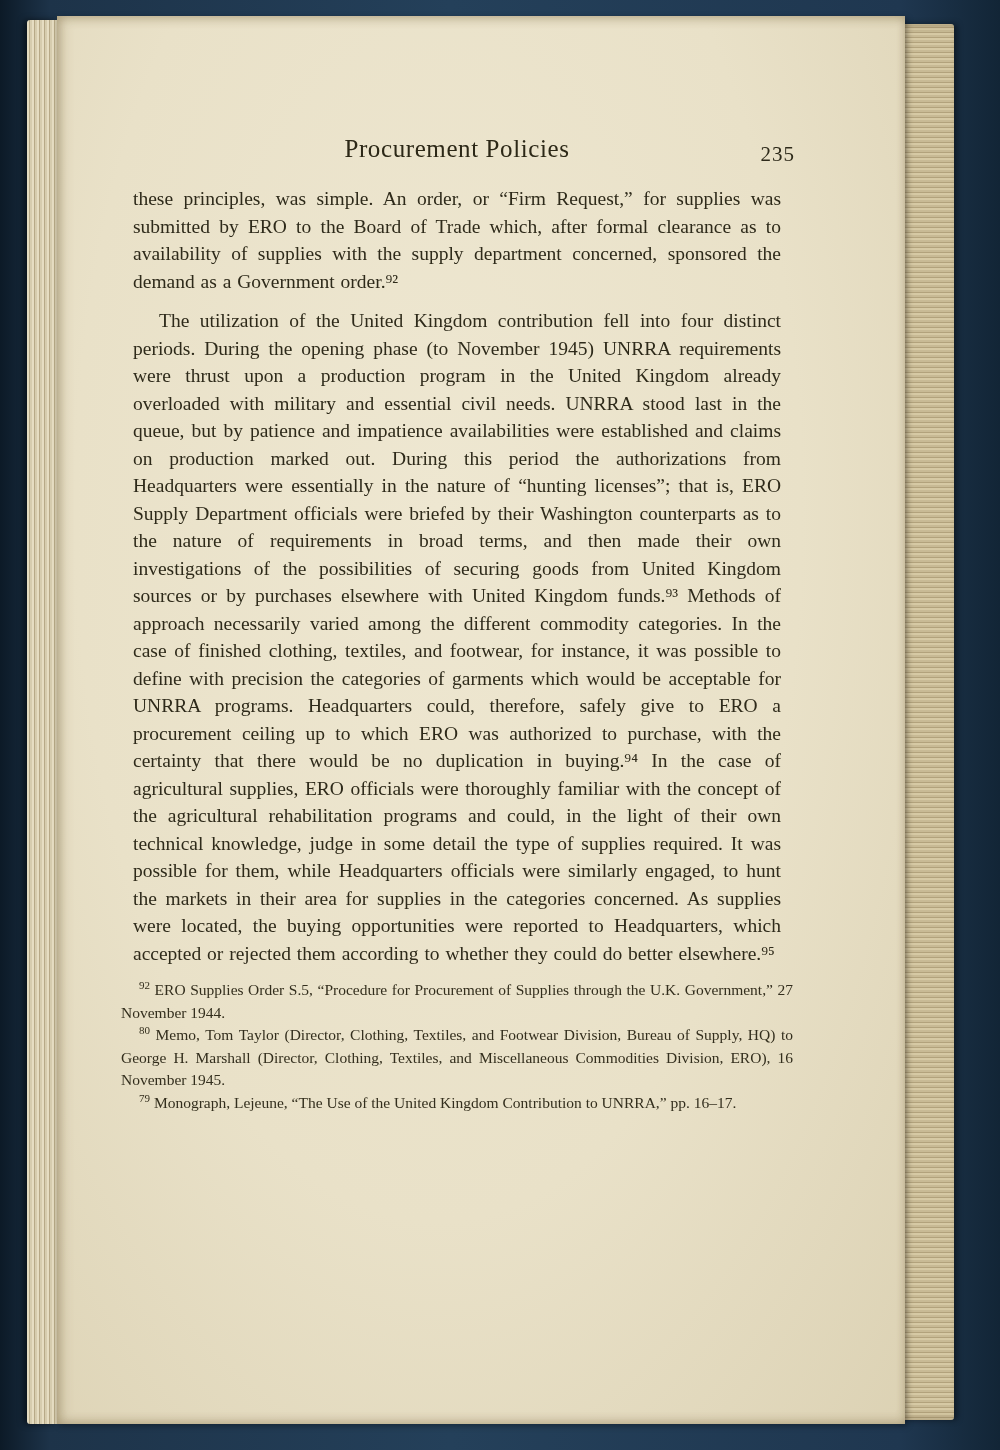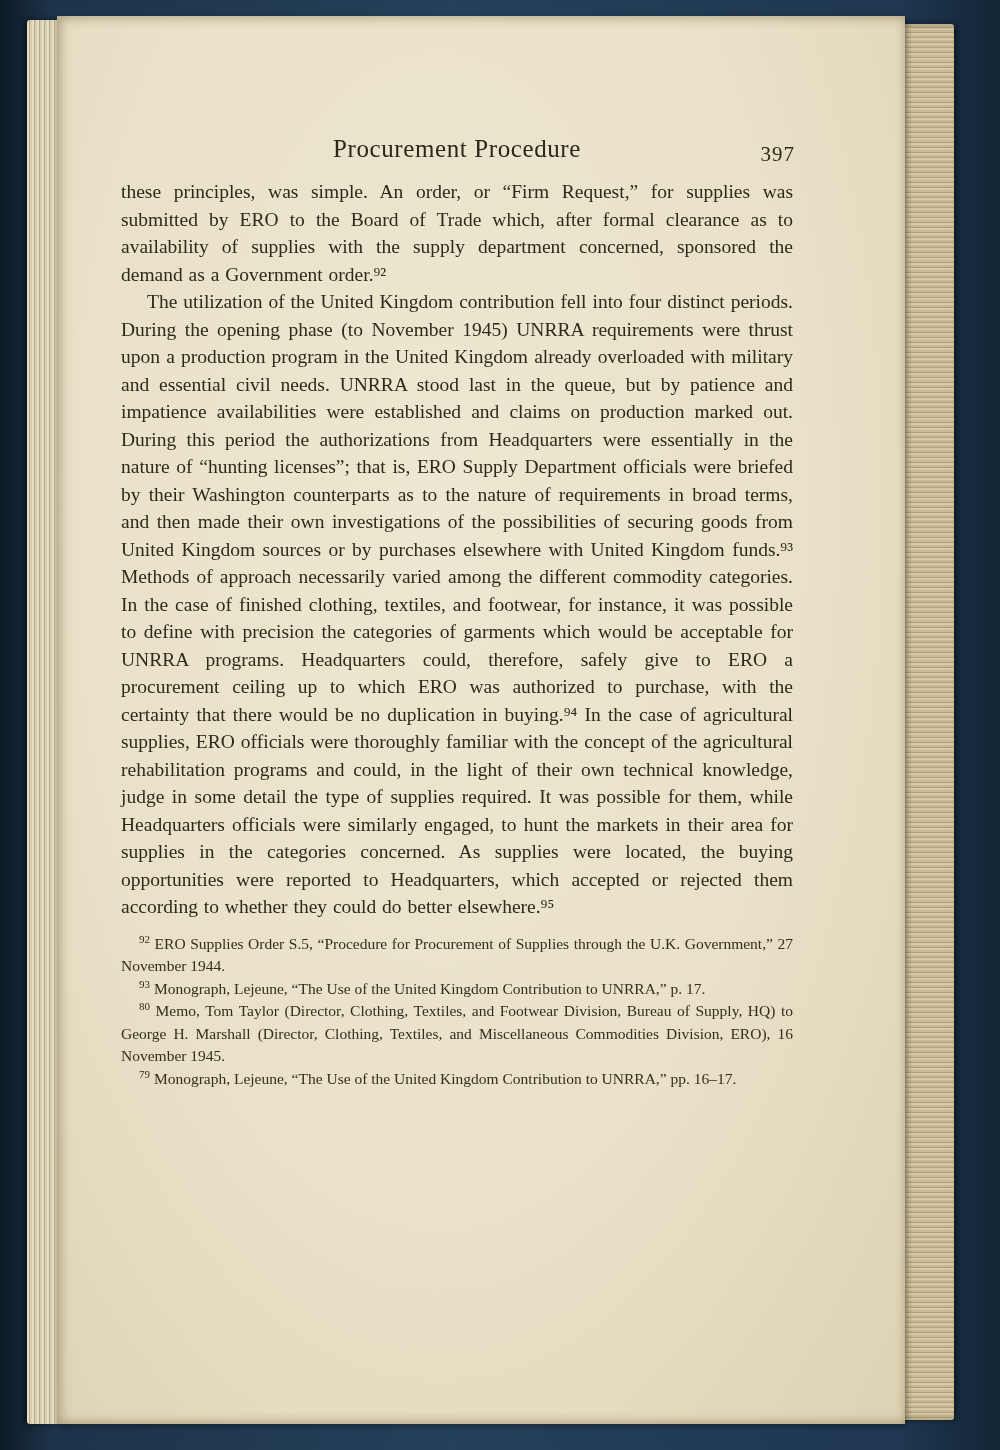--- a/index.html
+++ b/index.html
@@ -32,49 +32,48 @@
                inset 0 -4px 9px rgba(120,100,60,.18),
                2px 2px 6px rgba(0,0,0,.35);
   }
   .content { position:absolute; left:64px; top:0; width:672px; color:#2e2a1a; }
   .page-header { position:relative; margin-top:119px; height:38px; }
   .page-title {
     text-align:center; font-size:25px; letter-spacing:.6px; color:#2c2817;
   }
   .page-number { position:absolute; right:-2px; top:7px; font-size:21px; letter-spacing:1px; }
   .body-text { margin-top:5px; font-size:19.5px; line-height:27.5px; text-align:justify; word-spacing:1px; }
-  .body-text p { margin:0;font-family:Liberation Serif, serif; }
+  .body-text p { margin:12px;font-family:Liberation Serif, serif; }
   .body-text p.indent { text-indent:26px; }
   .footnotes { margin-top:12px; font-size:15.5px; line-height:22.5px; text-align:justify; color:#332e1d; }
   .footnote { margin:0; text-indent:18px; }
   .footnote sup { font-size:11px; line-height:0; }
 </style>
 </head>
 <body>
 
 <div class="screenshot">
   <div class="cover"></div>
   <div class="pages-left"></div>
   <div class="pages-right"></div>
 
   <div class="page">
     <div class="content">
 
       <div class="page-header">
-        <div class="page-title">Procurement Procedure</div>
-        <div class="page-number">397</div>
+        <div class="page-title">Procurement Policies</div>
+        <div class="page-number">235</div>
       </div>
 
       <div class="body-text">
         <p>these principles, was simple. An order, or “Firm Request,” for supplies was submitted by ERO to the Board of Trade which, after formal clearance as to availability of supplies with the supply department concerned, sponsored the demand as a Government order.⁹²</p>
         <p class="indent">The utilization of the United Kingdom contribution fell into four distinct periods. During the opening phase (to November 1945) UNRRA requirements were thrust upon a production program in the United Kingdom already overloaded with military and essential civil needs. UNRRA stood last in the queue, but by patience and impatience availabilities were established and claims on production marked out. During this period the authorizations from Headquarters were essentially in the nature of “hunting licenses”; that is, ERO Supply Department officials were briefed by their Washington counterparts as to the nature of requirements in broad terms, and then made their own investigations of the possibilities of securing goods from United Kingdom sources or by purchases elsewhere with United Kingdom funds.⁹³ Methods of approach necessarily varied among the different commodity categories. In the case of finished clothing, textiles, and footwear, for instance, it was possible to define with precision the categories of garments which would be acceptable for UNRRA programs. Headquarters could, therefore, safely give to ERO a procurement ceiling up to which ERO was authorized to purchase, with the certainty that there would be no duplication in buying.⁹⁴ In the case of agricultural supplies, ERO officials were thoroughly familiar with the concept of the agricultural rehabilitation programs and could, in the light of their own technical knowledge, judge in some detail the type of supplies required. It was possible for them, while Headquarters officials were similarly engaged, to hunt the markets in their area for supplies in the categories concerned. As supplies were located, the buying opportunities were reported to Headquarters, which accepted or rejected them according to whether they could do better elsewhere.⁹⁵</p>
       </div>
 
       <div class="footnotes">
         <p class="footnote"><sup>92</sup> <span>ERO Supplies Order S.5, “Procedure for Procurement of Supplies through the U.K. Government,” 27 November 1944.</span></p>
-        <p class="footnote"><sup>93</sup> <span>Monograph, Lejeune, “The Use of the United Kingdom Contribution to UNRRA,” p. 17.</span></p>
         <p class="footnote"><sup>80</sup> <span>Memo, Tom Taylor (Director, Clothing, Textiles, and Footwear Division, Bureau of Supply, HQ) to George H. Marshall (Director, Clothing, Textiles, and Miscellaneous Commodities Division, ERO), 16 November 1945.</span></p>
         <p class="footnote"><sup>79</sup> <span>Monograph, Lejeune, “The Use of the United Kingdom Contribution to UNRRA,” pp. 16–17.</span></p>
       </div>
 
     </div>
   </div>
 </div>
 
 </body></html>

